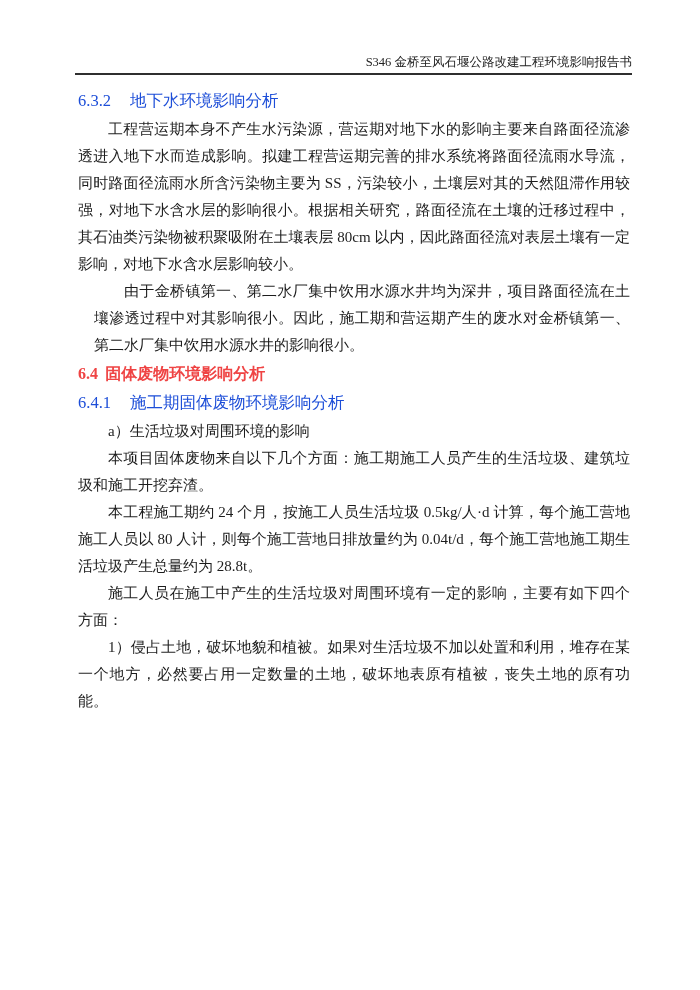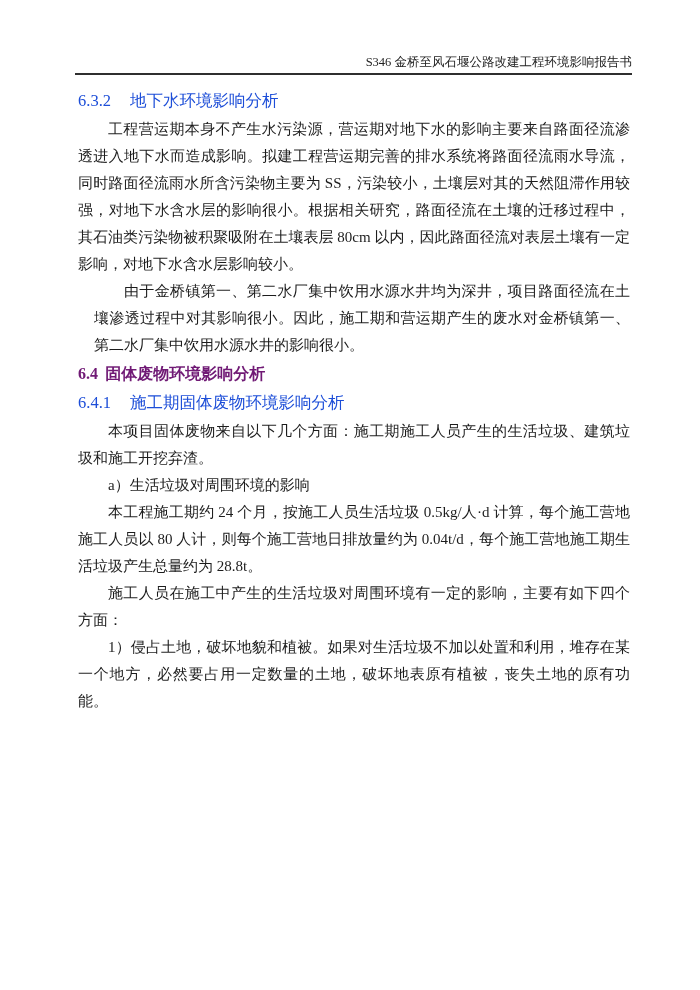--- a/index.html
+++ b/index.html
@@ -62,21 +62,21 @@
     font-weight: normal;
     line-height: 30px;
     color: #1d4ed8;
   }
   h2.sec .sec-num { margin-right: 1.15em; }
   h1.sec-bold {
     margin: 0;
     font-size: 16px;
     font-weight: bold;
     line-height: 29px;
-    color: #701a75;
+    color: #ef4444;
     font-family: "Liberation Sans", "DejaVu Sans", sans-serif;
   }
   h1.sec-bold .sec-num { margin-right: 0.45em; font-family: "Liberation Serif","DejaVu Serif",serif; font-weight: bold; }
   
   .footer {
     position: absolute;
     top: 922px;
     left: 0;
     right: 0;
     text-align: center;
@@ -100,23 +100,23 @@
 
 
     <p>工程营运期本身不产生水污染源，营运期对地下水的影响主要来自路面径流渗透进入地下水而造成影响。拟建工程营运期完善的排水系统将路面径流雨水导流，同时路面径流雨水所含污染物主要为 SS，污染较小，土壤层对其的天然阻滞作用较强，对地下水含水层的影响很小。根据相关研究，路面径流在土壤的迁移过程中，其石油类污染物被积聚吸附在土壤表层 80cm 以内，因此路面径流对表层土壤有一定影响，对地下水含水层影响较小。</p>
 
     <p class="underlined">由于金桥镇第一、第二水厂集中饮用水源水井均为深井，项目路面径流在土壤渗透过程中对其影响很小。因此，施工期和营运期产生的废水对金桥镇第一、第二水厂集中饮用水源水井的影响很小。</p>
 
     <h1 class="sec-bold"><span class="sec-num">6.4</span><span>固体废物环境影响分析</span></h1>
 
     <h2 class="sec"><span class="sec-num">6.4.1</span><span>施工期固体废物环境影响分析</span></h2>
 
+    <p>a）生活垃圾对周围环境的影响</p>
+
     <p>本项目固体废物来自以下几个方面：施工期施工人员产生的生活垃圾、建筑垃圾和施工开挖弃渣。</p>
-
-    <p>a）生活垃圾对周围环境的影响</p>
 
     <p>本工程施工期约 24 个月，按施工人员生活垃圾 0.5kg/人·d 计算，每个施工营地施工人员以 80 人计，则每个施工营地日排放量约为 0.04t/d，每个施工营地施工期生活垃圾产生总量约为 28.8t。</p>
 
     <p>施工人员在施工中产生的生活垃圾对周围环境有一定的影响，主要有如下四个方面：</p>
 
     <p>1）侵占土地，破坏地貌和植被。如果对生活垃圾不加以处置和利用，堆存在某一个地方，必然要占用一定数量的土地，破坏地表原有植被，丧失土地的原有功能。</p>
 
 
 
   </div>

